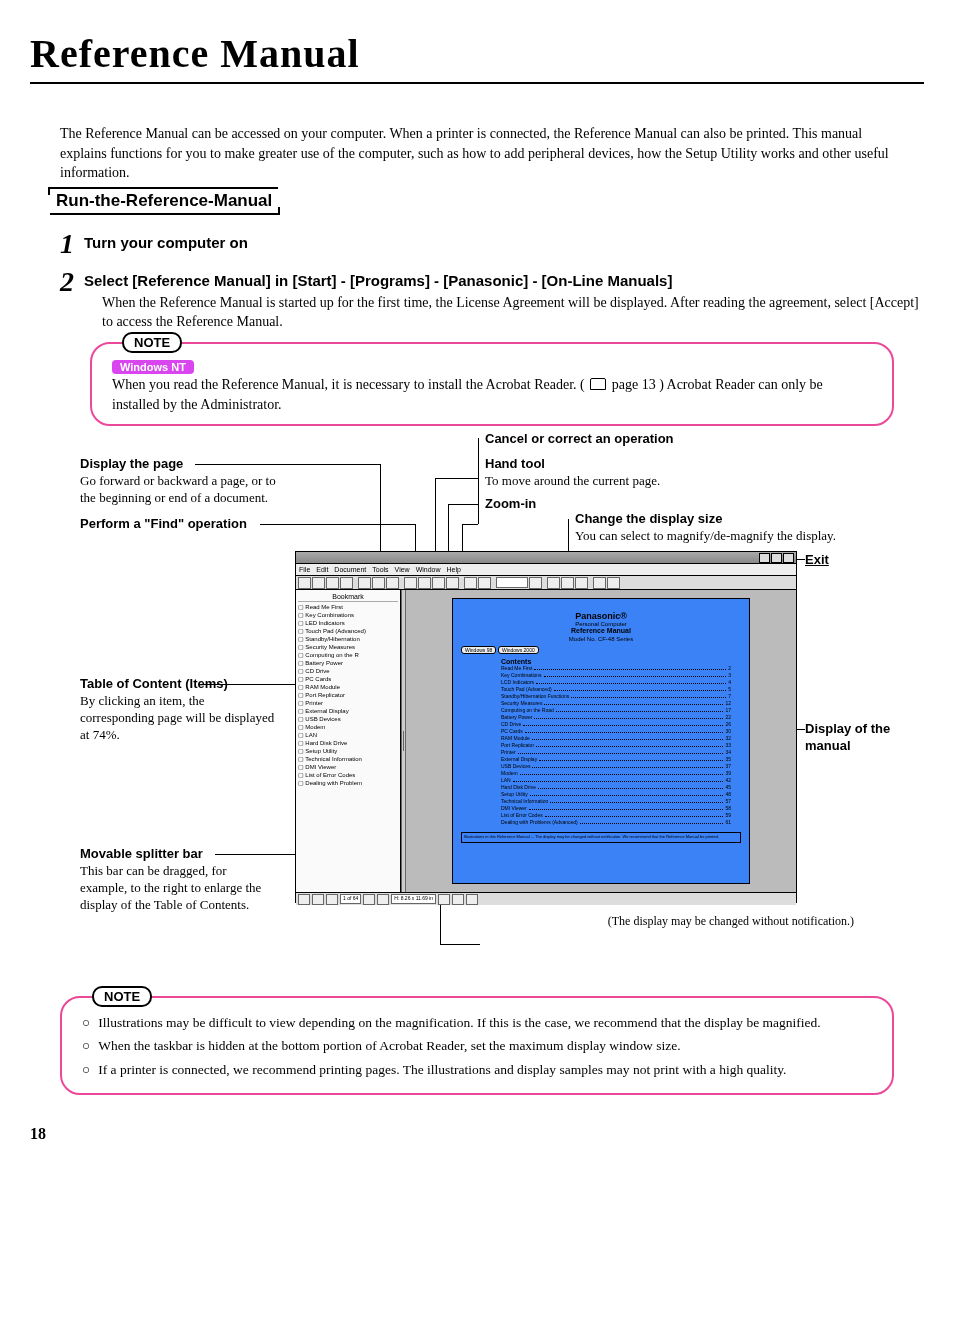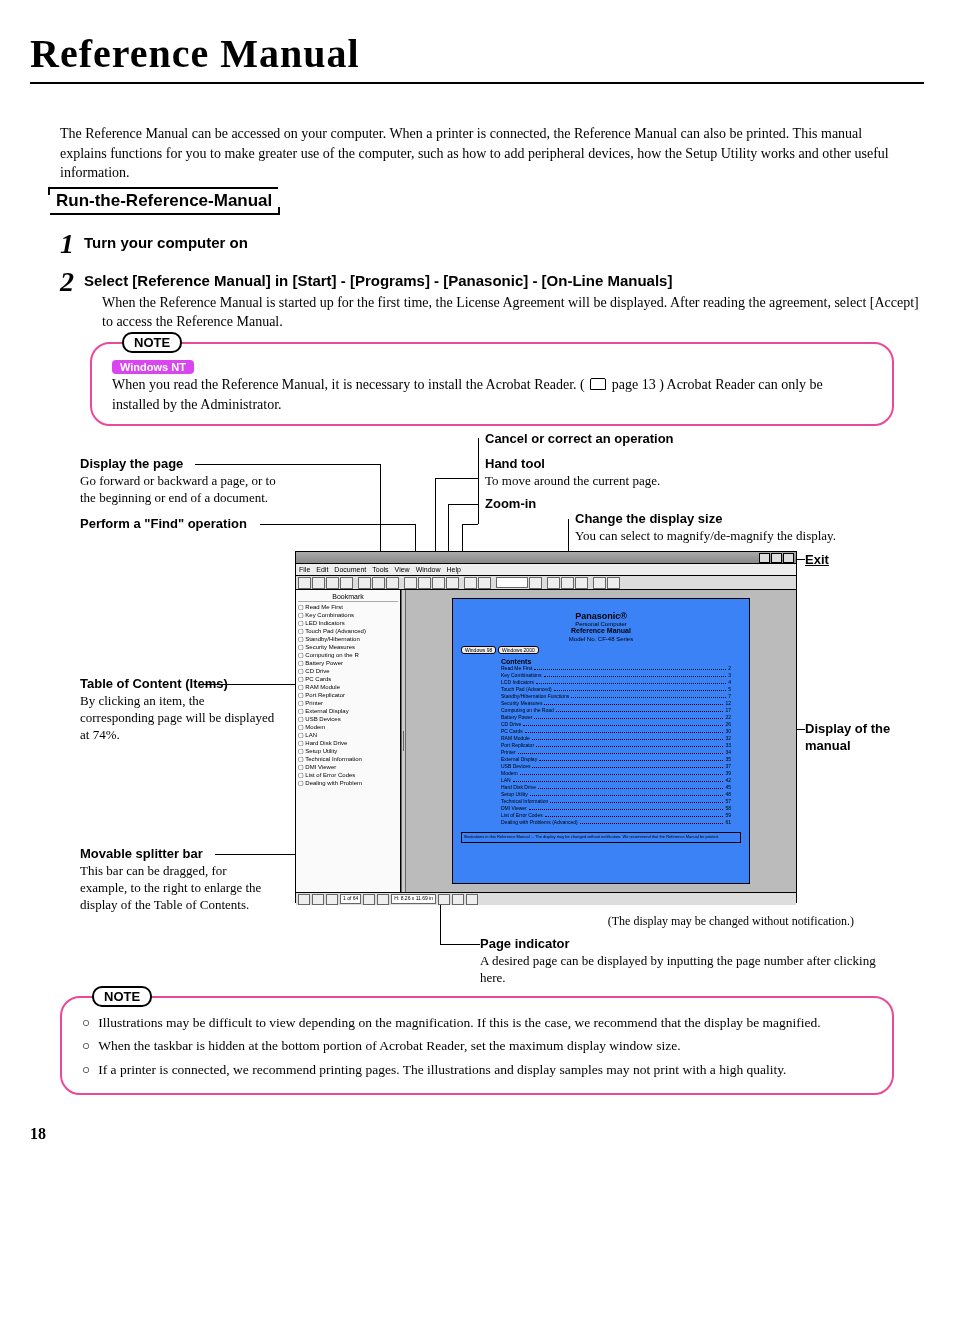--- a/index.html
+++ b/index.html
@@ -348,24 +348,20 @@
   <div class="callout" style="left:725px; top:106px;text-decoration:underline;">
     <div class="ct">Exit</div>
   </div>
   <div class="leader" style="left:710px; top:113px; width:15px; height:1px;"></div>
 
   <div class="callout" style="left:725px; top:275px; width:120px;">
     <div class="ct">Display of the manual</div>
   </div>
   <div class="leader" style="left:680px; top:283px; width:45px; height:1px;"></div>
 
-  <div class="callout" style="left:400px; top:490px; width:400px;">
-    <div class="ct">Page indicator</div>
-    <div class="cd">A desired page can be displayed by inputting the page number after clicking here.</div>
-  </div>
   <div class="leader" style="left:360px; top:455px; width:1px; height:43px;"></div>
   <div class="leader" style="left:360px; top:498px; width:40px; height:1px;"></div>
 
   <div class="caption-note" style="position:absolute; right:20px; top:468px;">(The display may be changed without notification.)</div>
 
   <div class="acrobat-window">
     <div class="aw-titlebar">
       <div class="wbtns">
         <span></span>
         <span></span>

